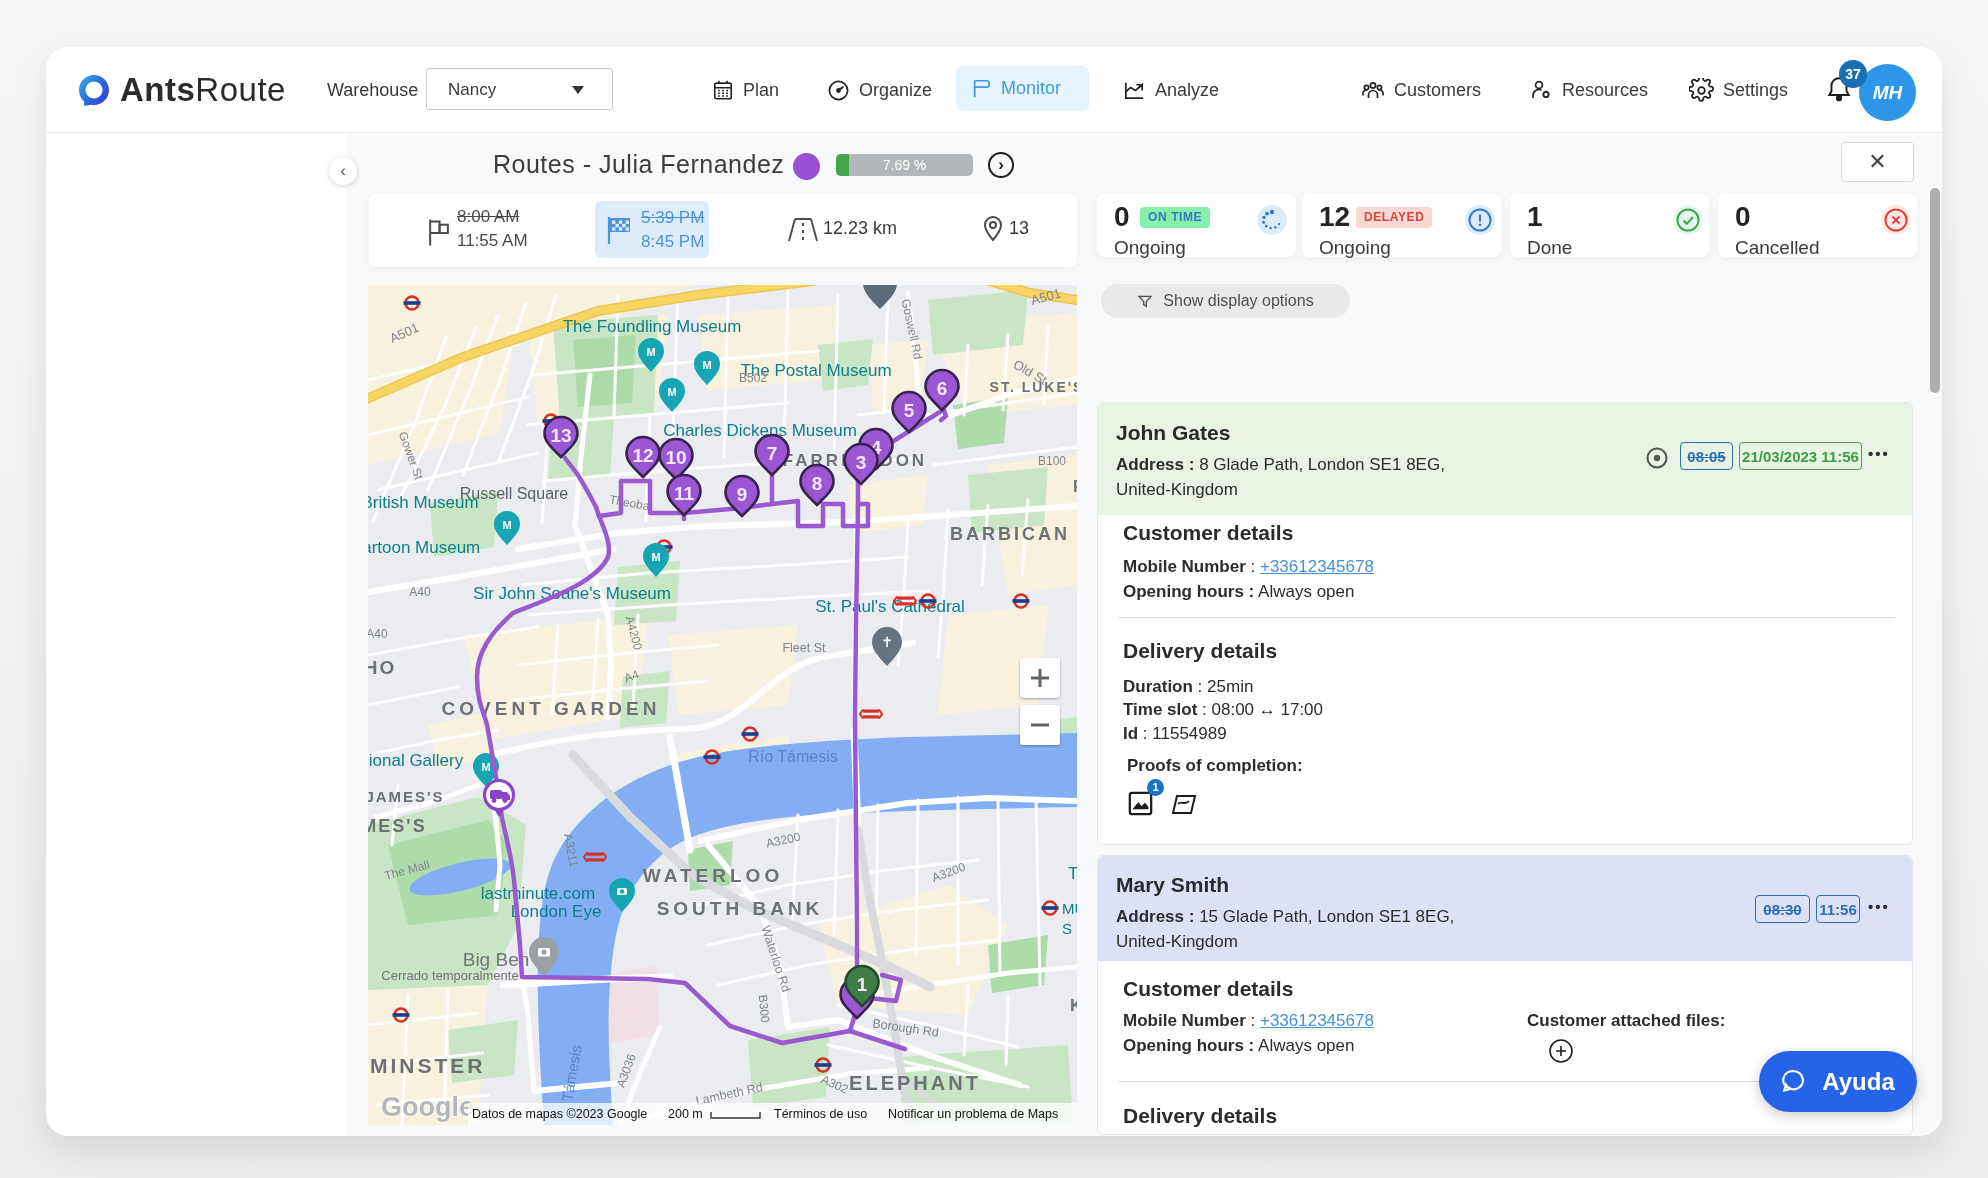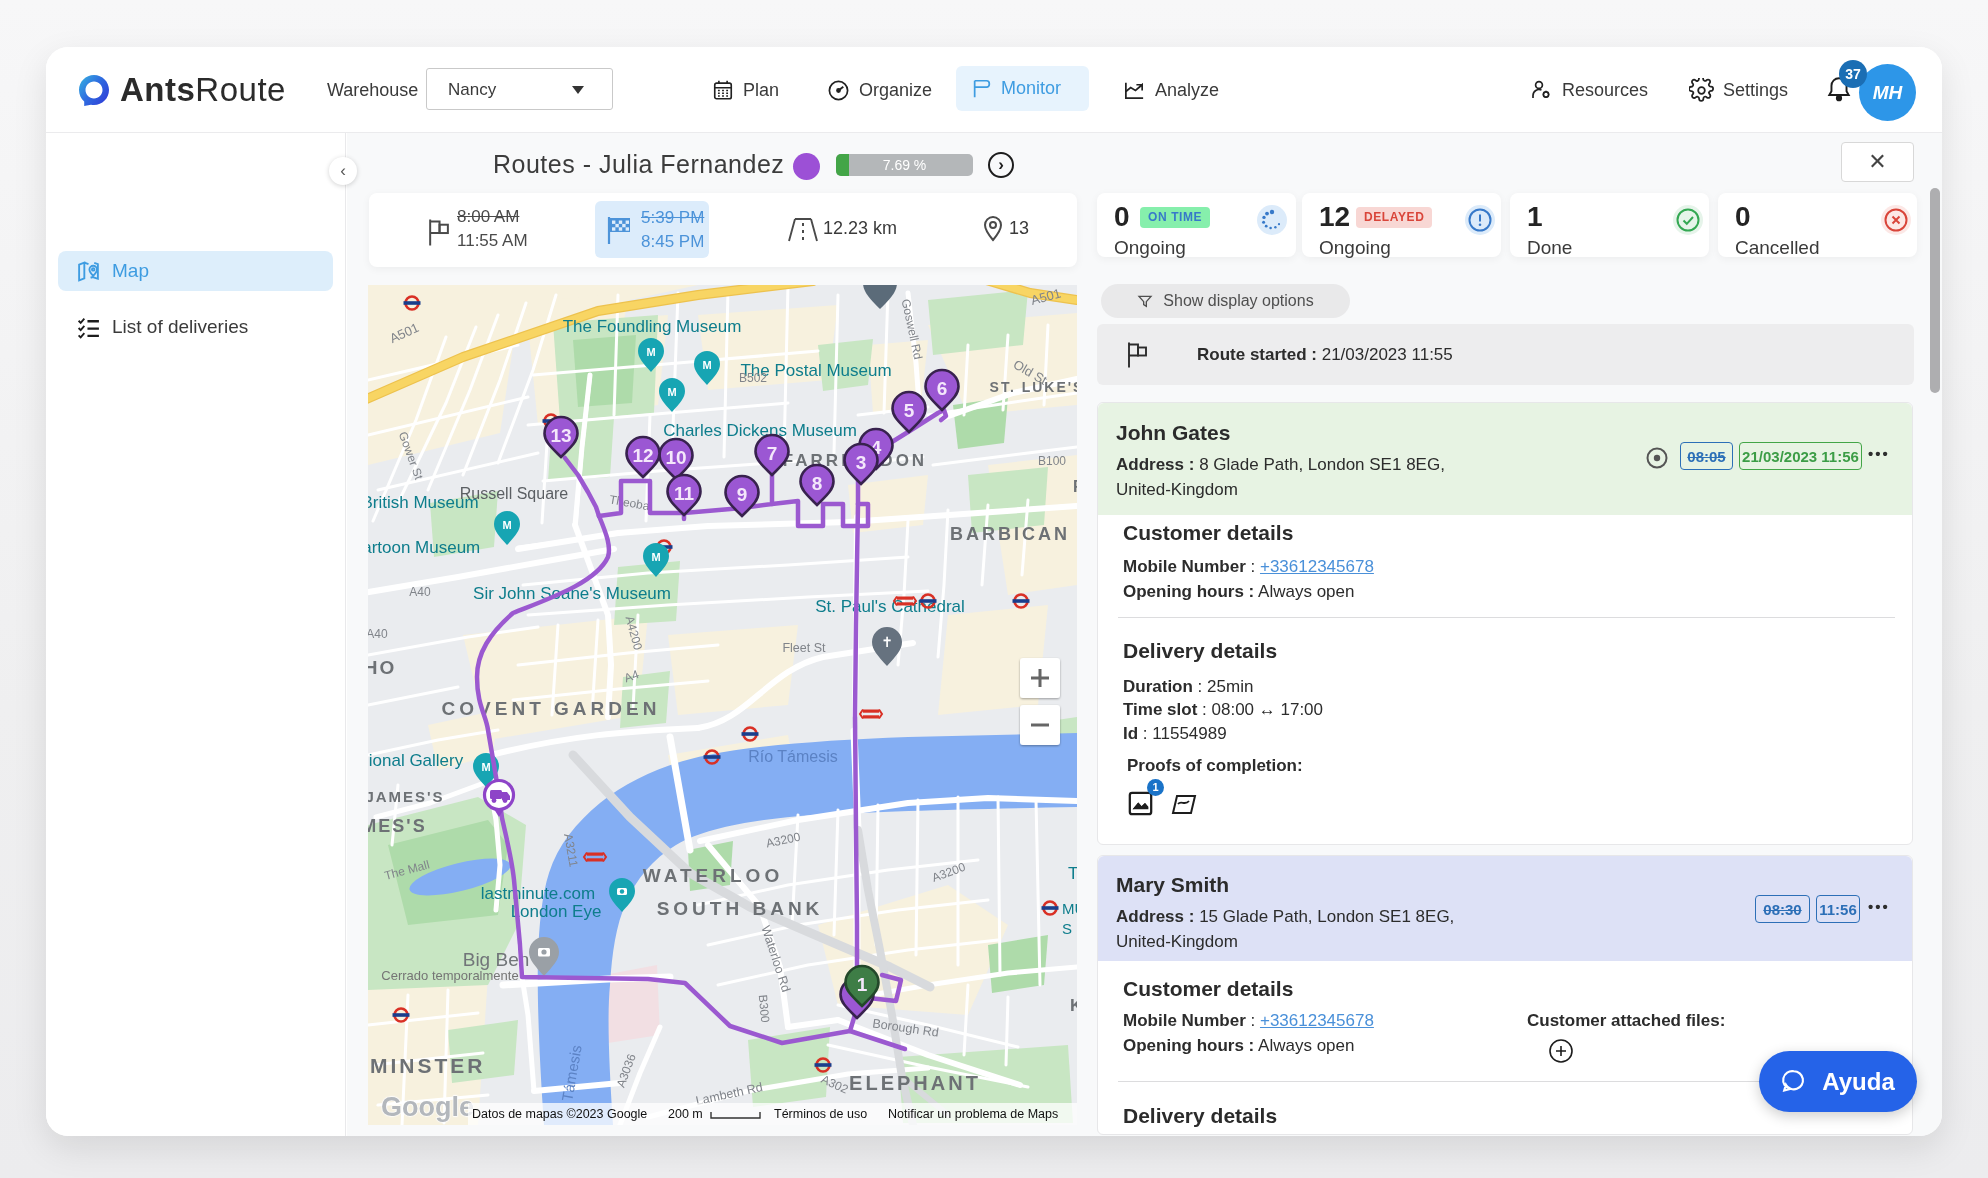--- a/index.html
+++ b/index.html
@@ -138,20 +138,28 @@
       </svg>Organize</div>
     <div id="monitor-pill">
       <svg class="navic" width="22" height="22" viewBox="0 0 24 24" fill="none" stroke="#3e9ce1" stroke-width="1.9">
         <path d="M4 3 V21 M4 3 H17 C19 3 20 4.5 20 6.5 C20 8.5 19 10 17 10 H4"></path>
       </svg>Monitor</div>
     <div class="hitem" style="left:1077px;">
       <svg class="navic" width="23" height="23" viewBox="0 0 24 24" fill="none" stroke="#222" stroke-width="1.8">
         <path d="M3 4 V20 H21"></path>
           <path d="M3 13 L8 9 L13 12 L20 6 V12 M20 6 H14"></path>
       </svg>Analyze</div>
+    <div class="hitem" style="left:1315px;">
+      <svg class="navic" width="24" height="24" viewBox="0 0 24 24" fill="none" stroke="#222" stroke-width="1.7">
+        <circle cx="12" cy="7.5" r="2.6"></circle>
+          <circle cx="5.5" cy="9.5" r="2.2"></circle>
+          <circle cx="18.5" cy="9.5" r="2.2"></circle>
+        <path d="M7.5 20 v-3 a4.5 4.5 0 0 1 9 0 v3"></path>
+          <path d="M2 17.5 v-2 a3.5 3.5 0 0 1 4.5 -3.4 M22 17.5 v-2 a3.5 3.5 0 0 0 -4.5 -3.4"></path>
+      </svg>Customers</div>
     <div class="hitem" style="left:1483px;">
       <svg class="navic" width="24" height="24" viewBox="0 0 24 24" fill="none" stroke="#222" stroke-width="1.7">
         <circle cx="10" cy="7" r="3.4"></circle>
           <path d="M4 20 v-2.5 a6 6 0 0 1 8.5 -5.4"></path>
         <circle cx="17" cy="16.5" r="2.6"></circle>
           <path d="M17 12.7 v1.2 M17 18.9 v1.2 M13.7 16.5 h1.2 M19.1 16.5 h1.2 M14.7 14.2 l0.9 0.9 M18.4 18.2 l0.9 0.9 M19.3 14.2 l-0.9 0.9 M15.6 18.2 l-0.9 0.9"></path>
       </svg>Resources</div>
     <div class="hitem" style="left:1643px;">
       <svg class="navic" width="25" height="25" viewBox="0 0 24 24" fill="none" stroke="#222" stroke-width="1.7">
         <circle cx="12" cy="12" r="3.2"></circle>
@@ -160,34 +168,20 @@
     <div id="bellwrap">
       <svg width="26" height="28" viewBox="0 0 24 26" fill="none" stroke="#1d1d1d" stroke-width="1.8">
         <path d="M12 3 a7 7 0 0 0 -7 7 v5 l-2 3.5 h18 l-2 -3.5 v-5 a7 7 0 0 0 -7 -7z"></path>
         <circle cx="12" cy="21.5" r="2" fill="#1d1d1d"></circle>
       </svg>
     </div>
     <div id="bellbadge">37</div>
     <div id="avatar">MH</div>
   </div>
 
-  <div id="sidebar">
-    <div id="side-map">
-      <svg width="25" height="25" viewBox="0 0 24 24" fill="none" stroke="#3e9ce1" stroke-width="1.8">
-        <path d="M3 5.5 L8 3.5 V18.5 L3 20.5 Z M8 3.5 L12 5"></path>
-        <path d="M14 18 L16 17.3 L21 19 V5 L17.5 3.8"></path>
-        <path d="M16.5 6.5 a3.6 3.6 0 0 1 3.6 3.6 c0 2.6-3.6 6-3.6 6 s-3.6-3.4-3.6-6 a3.6 3.6 0 0 1 3.6-3.6z"></path>
-        <circle cx="16.5" cy="10" r="1.2"></circle>
-      </svg>Map</div>
-    <div id="side-list">
-      <svg width="25" height="25" viewBox="0 0 24 24" fill="none" stroke="#1d1d1d" stroke-width="2">
-        <path d="M2.5 5.5 L4.5 7.5 L8 3.5 M2.5 12.5 L4.5 14.5 L8 10.5 M2.5 19.5 L4.5 21.5 L8 17.5" stroke-width="1.8"></path>
-        <path d="M11 6 H22 M11 13 H22 M11 20 H22" stroke-width="2.2"></path>
-      </svg>List of deliveries</div>
-  </div>
   <div id="collapse">‹</div>
 
   <div id="main">
     <div id="title">Routes - Julia Fernandez</div>
     <div id="pdot"></div>
     <div id="pbar">
         <div class="seg"></div>
         <div class="lbl">7.69 %</div>
       </div>
     <div id="nextbtn">›</div>
@@ -279,28 +273,20 @@
           </svg>
       </div>
       <div class="cap">Cancelled</div>
     </div>
 
     <div class="pill-opts">
       <svg width="16" height="16" viewBox="0 0 24 24" fill="none" stroke="#4f4f4f" stroke-width="2">
           <path d="M3 5 H21 L14 13 V20 L10 17.5 V13 Z"></path>
         </svg>
       Show display options
-    </div>
-    <div id="routestarted">
-      <svg style="position:absolute;left:28px;top:16px;" width="24" height="29" viewBox="0 0 24 28" fill="none" stroke="#2c2c2c" stroke-width="1.9">
-        <path d="M4 2 V27"></path>
-          <path d="M4 4 H13 V15 H4"></path>
-          <rect x="13" y="7" width="8" height="8"></rect>
-      </svg>
-      <div class="txt"><b>Route started :</b> 21/03/2023 11:55</div>
     </div>
 
     <div class="dcard" style="top:269px;height:443px;">
       <div class="dhead" style="background:#e7f3e3;height:112px;border-radius:6px 6px 0 0;">
         <h3 style="position:absolute;left:18px;top:18px;">John Gates</h3>
         <div class="addr" style="position:absolute;left:18px;top:49px;"><b>Address :</b> 8 Glade Path, London SE1 8EG,<br>United-Kingdom</div>
         <svg style="position:absolute;left:547px;top:43px;" width="24" height="24" viewBox="0 0 24 24" fill="none">
             <circle cx="12" cy="12" r="9.5" stroke="#555" stroke-width="2"></circle>
             <circle cx="12" cy="12" r="3.2" fill="#555"></circle>
           </svg>

